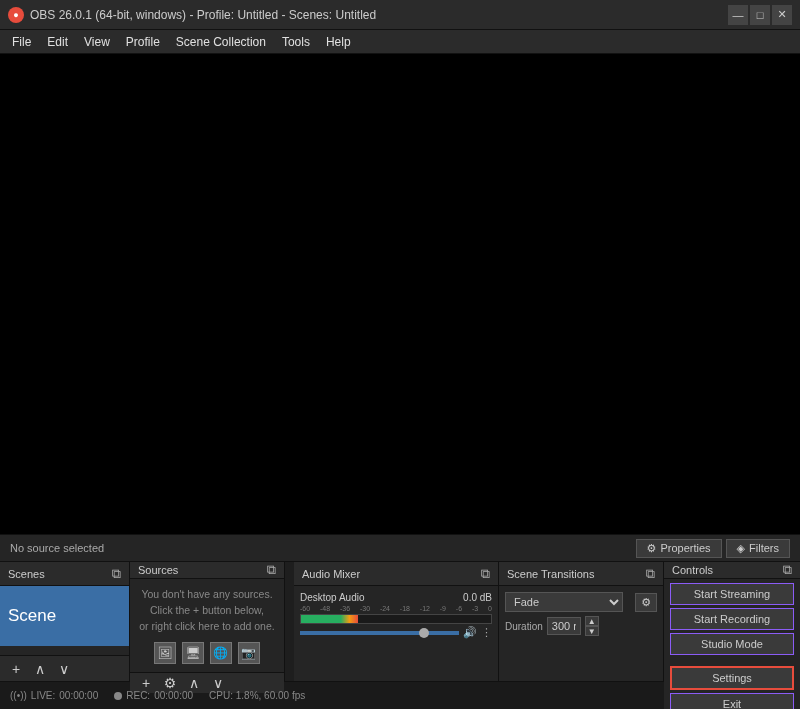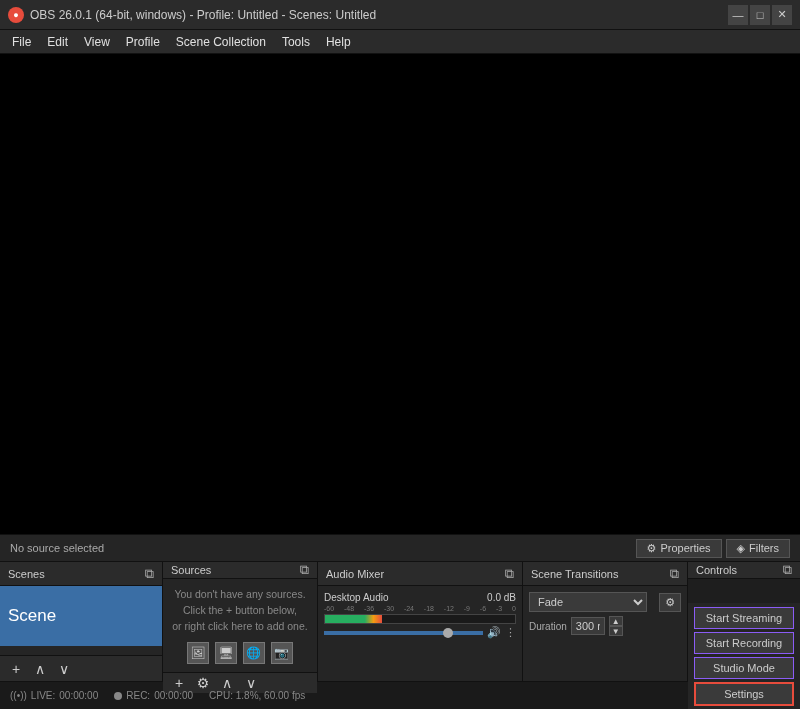--- a/index.html
+++ b/index.html
@@ -147,21 +147,21 @@
       font-size: 11px;
     }
     .panel-header-icon {
       cursor: pointer;
       color: #aaa;
       font-size: 13px;
     }
 
     
     #scenes-panel {
-      width: 163px;
+      width: 130px;
     }
     #scenes-panel .panel-content {
       flex: 1;
       overflow-y: auto;
       background: #252525;
     }
     .scene-item {
       padding: 20px 8px;
       cursor: pointer;
       font-size: 17px;
@@ -233,20 +233,21 @@
       display: flex;
       align-items: center;
       padding: 0 6px;
       gap: 4px;
       border-top: 1px solid #111;
     }
 
     
     #audio-panel {
       width: 205px;
+      margin-left: 9px;
     }
     #audio-panel .panel-content {
       flex: 1;
       background: #252525;
       padding: 6px;
     }
     .audio-track {
       margin-bottom: 4px;
     }
     .audio-track-header {
@@ -371,21 +372,20 @@
       height: 10px;
       display: flex;
       align-items: center;
       justify-content: center;
     }
 
     
     #controls-panel {
       flex: 1;
       border-right: none;
-      gap: 24px;
     }
     #controls-panel .panel-content {
       flex: 1;
       background: #252525;
       padding: 4px 6px;
       display: flex;
       flex-direction: column;
       gap: 3px;
     }
     .control-btn {
@@ -393,20 +393,21 @@
       border: 1px solid #8b5cf6;
       color: #ccc;
       padding: 4px 8px;
       font-size: 11px;
       cursor: pointer;
       text-align: center;
     }
     .control-btn.settings-highlight {
       border: 2px solid #e74c3c;
       color: #ccc;
+      margin-top: 8px;
     }
 
     
     #footer-bar {
       background: #1a1a1a;
       height: 28px;
       display: flex;
       align-items: center;
       padding: 0 10px;
       gap: 16px;

